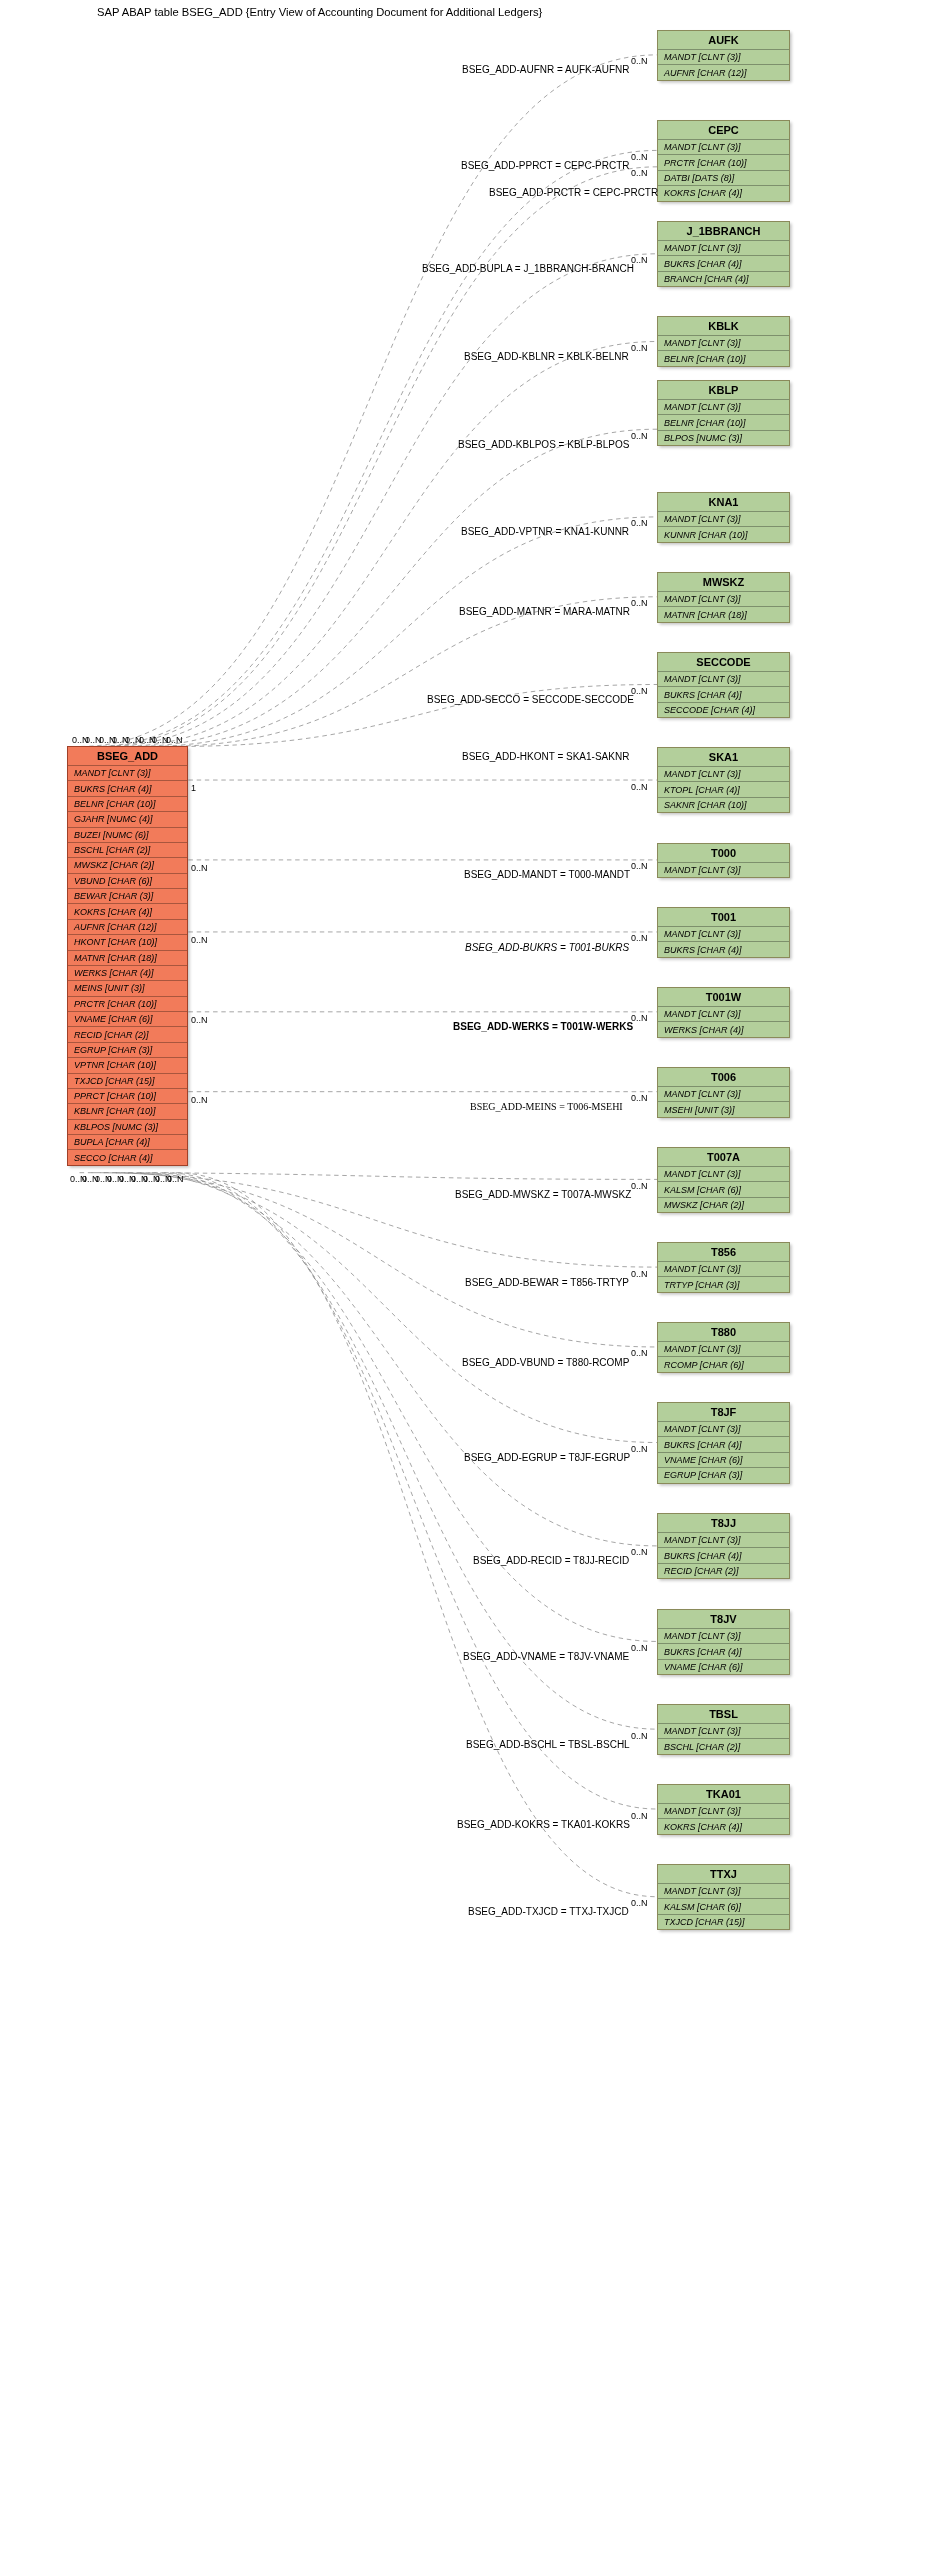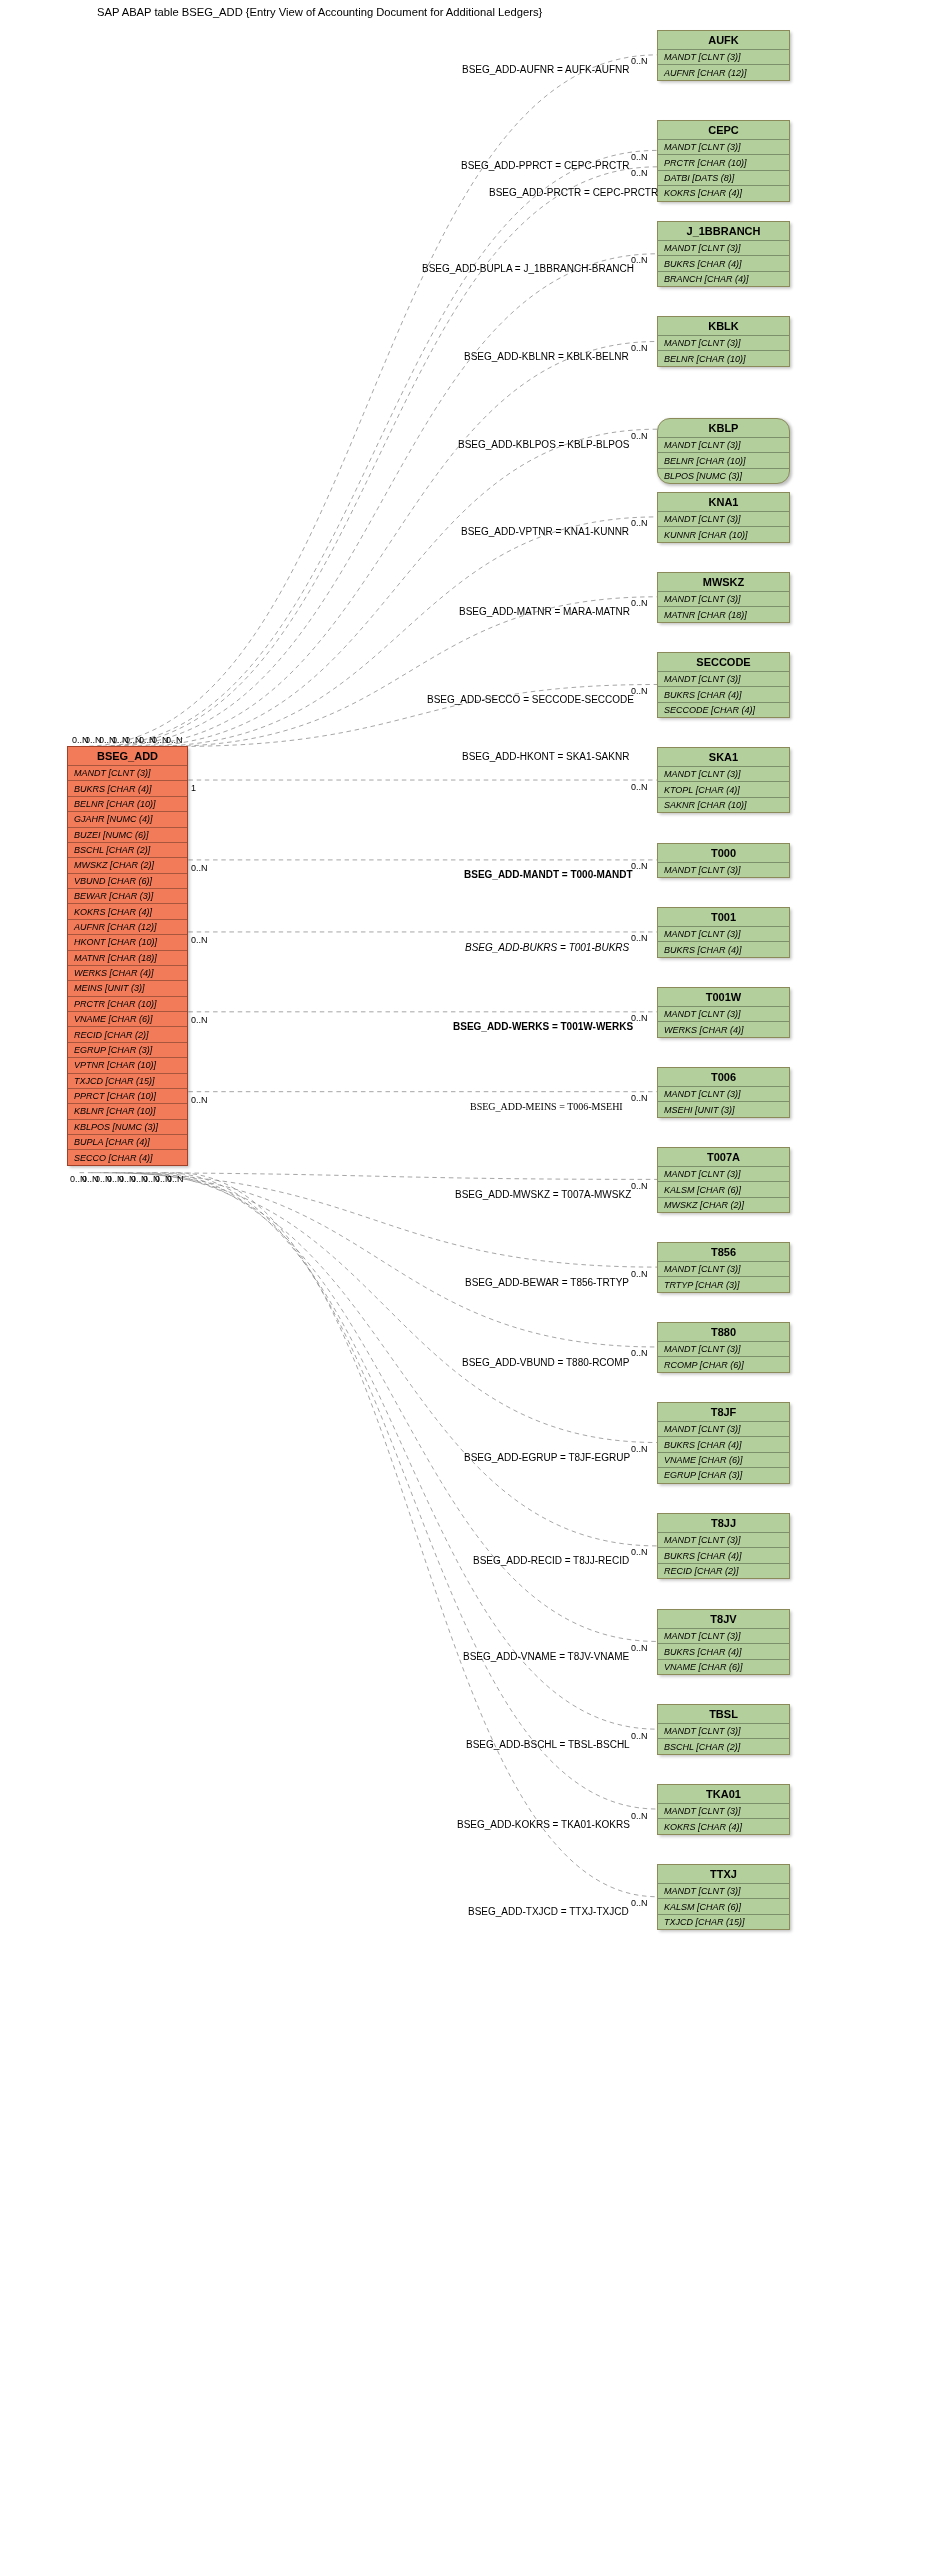--- a/index.html
+++ b/index.html
@@ -145,21 +145,21 @@
         <div class="hdr">J_1BBRANCH</div>
         <div class="row">MANDT [CLNT (3)]</div>
         <div class="row">BUKRS [CHAR (4)]</div>
         <div class="row">BRANCH [CHAR (4)]</div>
       </div>
       <div class="entity" style="left: 657px; width: 131px; top: 316px;">
         <div class="hdr">KBLK</div>
         <div class="row">MANDT [CLNT (3)]</div>
         <div class="row">BELNR [CHAR (10)]</div>
       </div>
-      <div class="entity" style="left: 657px; width: 131px; top: 418px; border-radius: 13px;">
+      <div class="entity" style="left: 657px; width: 131px; top: 380px;">
         <div class="hdr">KBLP</div>
         <div class="row">MANDT [CLNT (3)]</div>
         <div class="row">BELNR [CHAR (10)]</div>
         <div class="row">BLPOS [NUMC (3)]</div>
       </div>
       <div class="entity" style="left: 657px; width: 131px; top: 492px;">
         <div class="hdr">KNA1</div>
         <div class="row">MANDT [CLNT (3)]</div>
         <div class="row">KUNNR [CHAR (10)]</div>
       </div>
@@ -275,21 +275,21 @@
       <div class="card" style="left: 139px; top: 735px;">0..N</div>
       <div class="rel-label" style="left: 459px; top: 580px;">BSEG_ADD-MATNR = MARA-MATNR</div>
       <div class="card" style="left: 631px; top: 598px;">0..N</div>
       <div class="card" style="left: 152px; top: 735px;">0..N</div>
       <div class="rel-label" style="left: 427px; top: 668px;">BSEG_ADD-SECCO = SECCODE-SECCODE</div>
       <div class="card" style="left: 631px; top: 686px;">0..N</div>
       <div class="card" style="left: 166px; top: 735px;">0..N</div>
       <div class="rel-label" style="left: 462px; top: 725px;">BSEG_ADD-HKONT = SKA1-SAKNR</div>
       <div class="card" style="left: 631px; top: 782px;">0..N</div>
       <div class="card" style="left: 191px; top: 783px;">1</div>
-      <div class="rel-label" style="left: 464px; top: 843px; font-weight: bold;">BSEG_ADD-MANDT = T000-MANDT</div>
+      <div class="rel-label" style="left: 464px; top: 843px;">BSEG_ADD-MANDT = T000-MANDT</div>
       <div class="card" style="left: 631px; top: 861px;">0..N</div>
       <div class="card" style="left: 191px; top: 863px;">0..N</div>
       <div class="rel-label" style="left: 465px; top: 916px; font-style: italic;">BSEG_ADD-BUKRS = T001-BUKRS</div>
       <div class="card" style="left: 631px; top: 933px;">0..N</div>
       <div class="card" style="left: 191px; top: 935px;">0..N</div>
       <div class="rel-label" style="left: 453px; top: 995px; font-weight: bold;">BSEG_ADD-WERKS = T001W-WERKS</div>
       <div class="card" style="left: 631px; top: 1013px;">0..N</div>
       <div class="card" style="left: 191px; top: 1015px;">0..N</div>
       <div class="rel-label" style="left: 470px; top: 1075px; font-family: Liberation Serif, serif;">BSEG_ADD-MEINS = T006-MSEHI</div>
       <div class="card" style="left: 631px; top: 1093px;">0..N</div>

